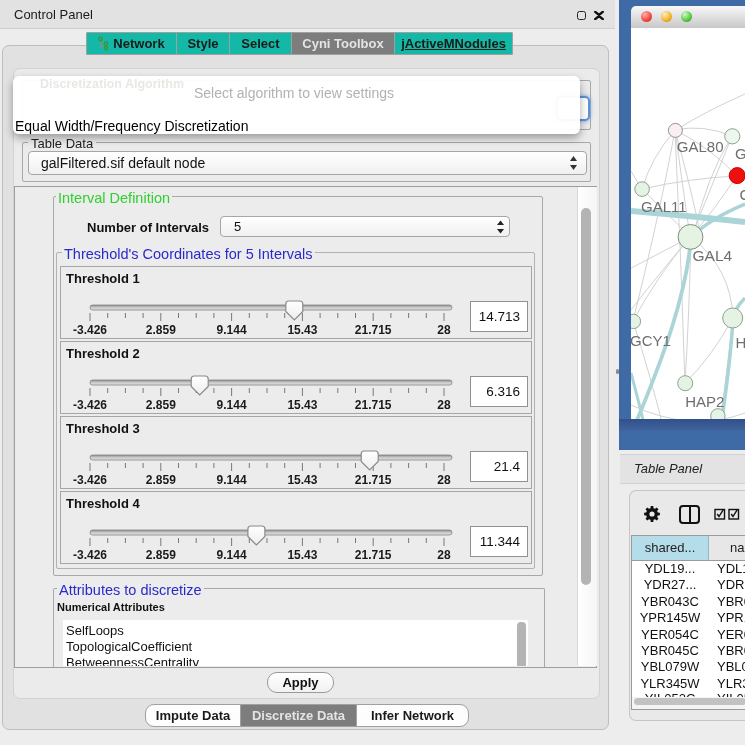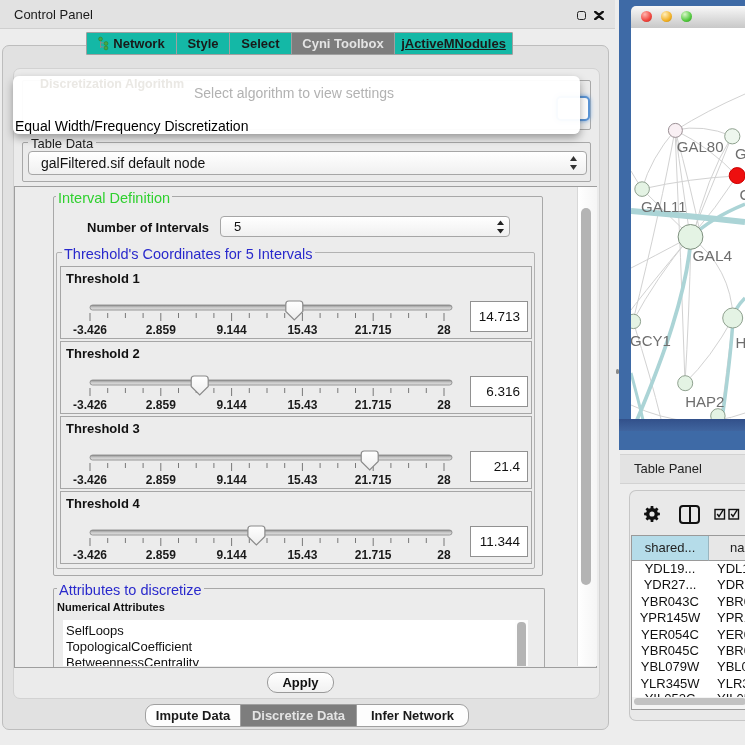--- a/index.html
+++ b/index.html
@@ -340,21 +340,21 @@
     <text x="108.5" y="172">C</text>
     <text x="10" y="183.5">GAL11</text>
     <text x="61.5" y="233" font-size="15.5">GAL4</text>
     <text x="-1" y="317.5">GCY1</text>
     <text x="104.5" y="319.5">H</text>
     <text x="54.2" y="378.5">HAP2</text>
   </g>
 </svg>
 
 <div class="abs" style="left:620px;top:454px;width:125px;height:28px;background:#e3e3e3;border-top:1px solid #d2d2d2;border-bottom:1px solid #d2d2d2;"></div>
-<div class="abs" style="left:634px;top:461px;font-size:13px;color:#222;">Table Panel</div>
+<div class="abs" style="left:634px;top:461px;font-size:13px;color:#222;font-style:italic;">Table Panel</div>
 
 <div class="abs" style="left:629px;top:490px;width:116px;height:229px;background:#e9e9e9;border:1px solid #c6c6c6;border-radius:7px 0 0 7px;border-right:none;"></div>
 
 <svg class="abs" style="left:643px;top:505px;" width="18" height="18" viewBox="0 0 18 18">
   <path fill="#111" fill-rule="evenodd" d="M7.69,1.11 L10.31,1.11 L10.47,3.18 L12.08,3.85 L13.65,2.49 L15.51,4.35 L14.15,5.92 L14.82,7.53 L16.89,7.69 L16.89,10.31 L14.82,10.47 L14.15,12.08 L15.51,13.65 L13.65,15.51 L12.08,14.15 L10.47,14.82 L10.31,16.89 L7.69,16.89 L7.53,14.82 L5.92,14.15 L4.35,15.51 L2.49,13.65 L3.85,12.08 L3.18,10.47 L1.11,10.31 L1.11,7.69 L3.18,7.53 L3.85,5.92 L2.49,4.35 L4.35,2.49 L5.92,3.85 L7.53,3.18 Z M11.6,9 A2.6,2.6 0 1 0 6.4,9 A2.6,2.6 0 1 0 11.6,9 Z"></path>
 </svg>
 
 <div class="abs" style="left:679px;top:505px;width:17px;height:15px;border:2.5px solid #111;border-radius:4px;"></div>
 <div class="abs" style="left:688.5px;top:507px;width:2.5px;height:15.5px;background:#111;"></div>
 

